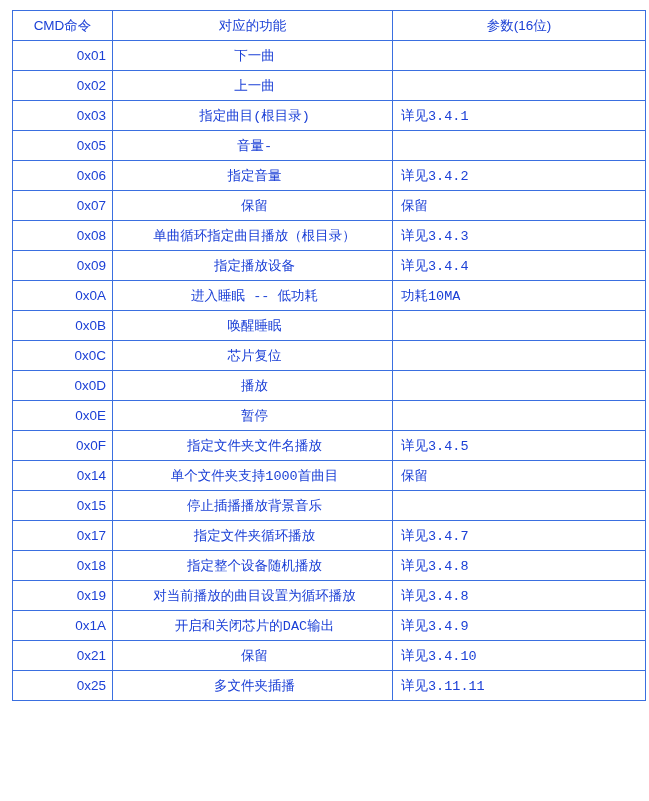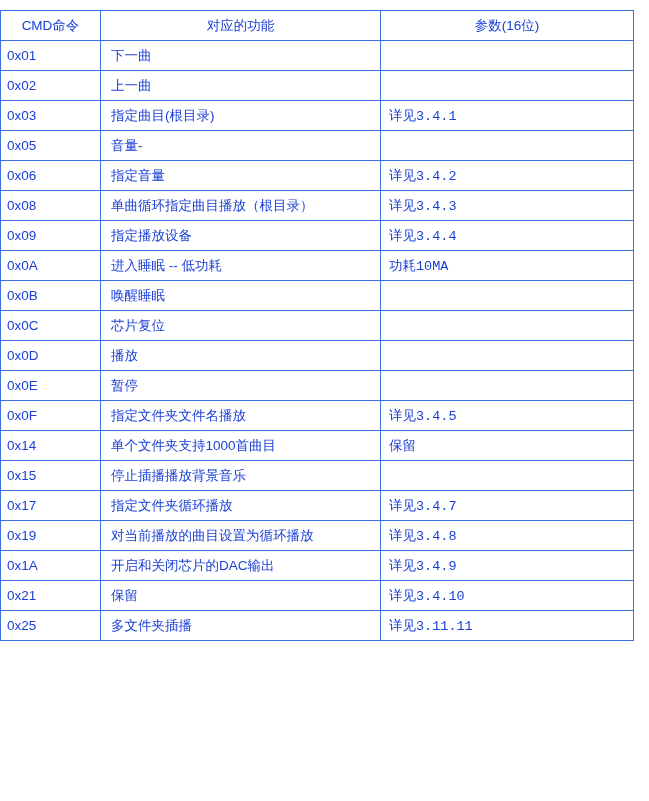--- a/index.html
+++ b/index.html
@@ -7,21 +7,21 @@
     padding: 0;
     background: #ffffff;
   }
   body {
     width: 649px;
     height: 801px;
     font-family: "Liberation Sans", "DejaVu Sans", sans-serif;
     color: #1a3fd6;
   }
   .table-wrap {
-    padding: 10px 8px 0 0;
+    padding: 10px 8px 0 12px;
     box-sizing: border-box;
   }
   table.cmd-table {
     border-collapse: collapse;
     width: 633px;
     table-layout: fixed;
   }
   table.cmd-table col.c-cmd { width: 100px; }
   table.cmd-table col.c-func { width: 280px; }
   table.cmd-table col.c-param { width: 253px; }
@@ -37,25 +37,26 @@
     box-sizing: border-box;
     vertical-align: middle;
     white-space: nowrap;
     overflow: hidden;
   }
   table.cmd-table thead th {
     text-align: center;
     font-size: 13.5px;
   }
   table.cmd-table td.cmd-cell {
-    text-align: left;
+    text-align: right;
   }
   table.cmd-table td.func-cell {
-    text-align: left;
+    text-align: center;
     padding-left: 10px;
+    font-family: Liberation Mono, monospace;
   }
   table.cmd-table td.param-cell {
     text-align: left;
     padding-left: 8px;
     font-family: Liberation Mono, monospace;
   }
 </style>
 </head>
 <body>
 
@@ -91,20 +92,25 @@
         </tr>
         <tr>
           <td class="cmd-cell">0x05</td>
           <td class="func-cell">音量-</td>
           <td class="param-cell"></td>
         </tr>
         <tr>
           <td class="cmd-cell">0x06</td>
           <td class="func-cell">指定音量</td>
           <td class="param-cell">详见3.4.2</td>
+        </tr>
+        <tr>
+          <td class="cmd-cell">0x07</td>
+          <td class="func-cell">保留</td>
+          <td class="param-cell">保留</td>
         </tr>
         <tr>
           <td class="cmd-cell">0x08</td>
           <td class="func-cell">单曲循环指定曲目播放（根目录）</td>
           <td class="param-cell">详见3.4.3</td>
         </tr>
         <tr>
           <td class="cmd-cell">0x09</td>
           <td class="func-cell">指定播放设备</td>
           <td class="param-cell">详见3.4.4</td>
@@ -148,20 +154,25 @@
           <td class="cmd-cell">0x15</td>
           <td class="func-cell">停止插播播放背景音乐</td>
           <td class="param-cell"></td>
         </tr>
         <tr>
           <td class="cmd-cell">0x17</td>
           <td class="func-cell">指定文件夹循环播放</td>
           <td class="param-cell">详见3.4.7</td>
         </tr>
         <tr>
+          <td class="cmd-cell">0x18</td>
+          <td class="func-cell">指定整个设备随机播放</td>
+          <td class="param-cell">详见3.4.8</td>
+        </tr>
+        <tr>
           <td class="cmd-cell">0x19</td>
           <td class="func-cell">对当前播放的曲目设置为循环播放</td>
           <td class="param-cell">详见3.4.8</td>
         </tr>
         <tr>
           <td class="cmd-cell">0x1A</td>
           <td class="func-cell">开启和关闭芯片的DAC输出</td>
           <td class="param-cell">详见3.4.9</td>
         </tr>
         <tr>

